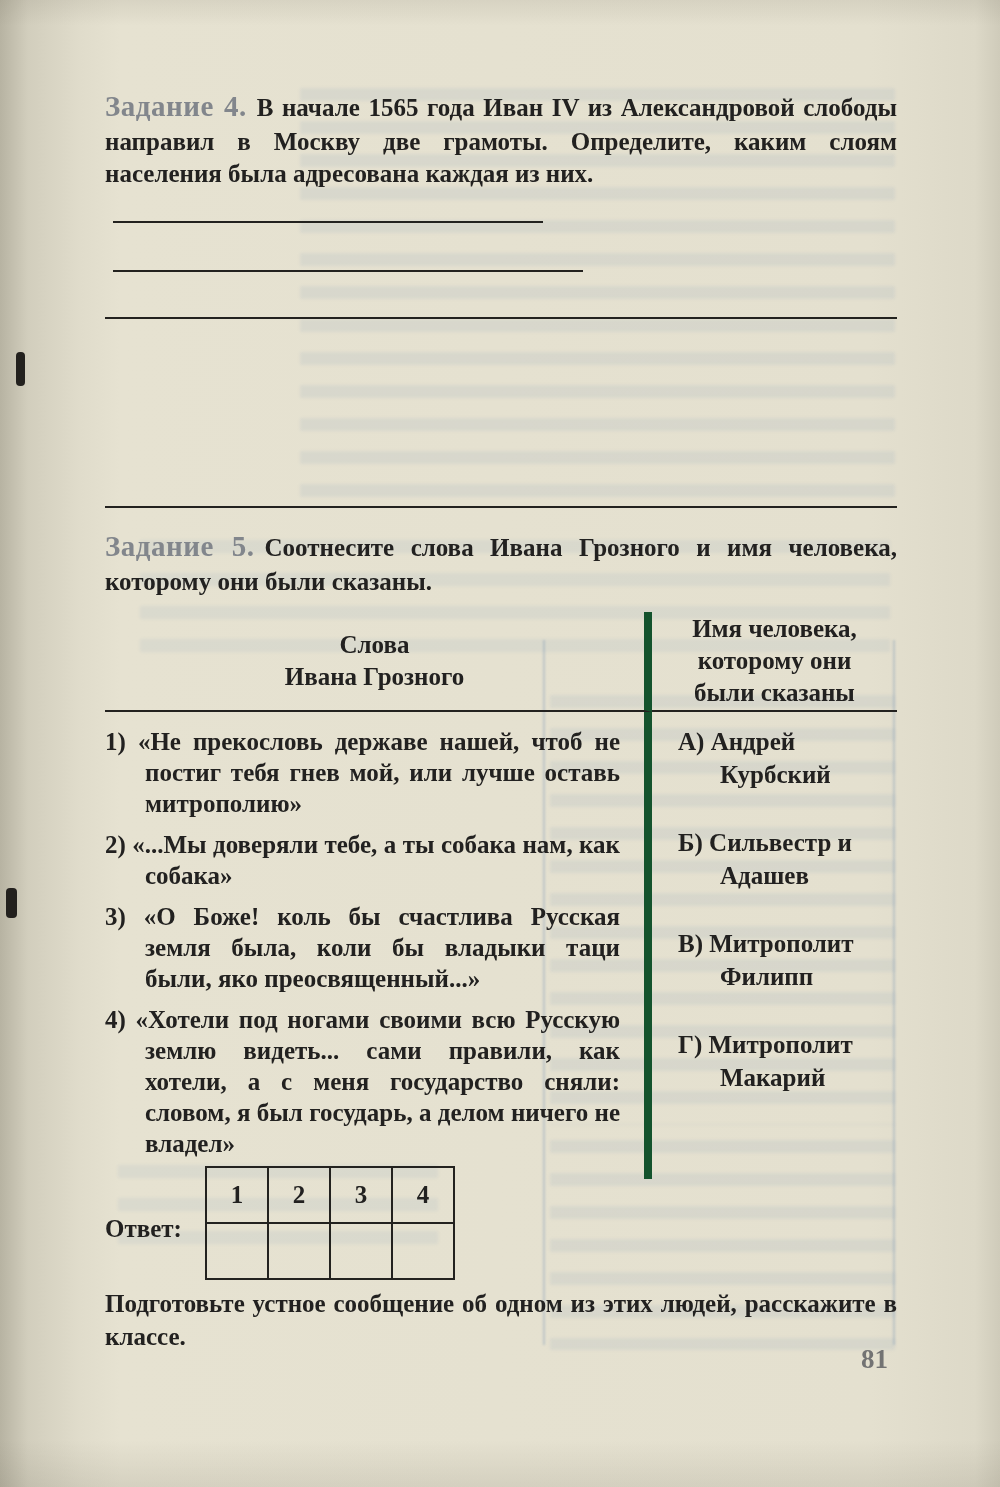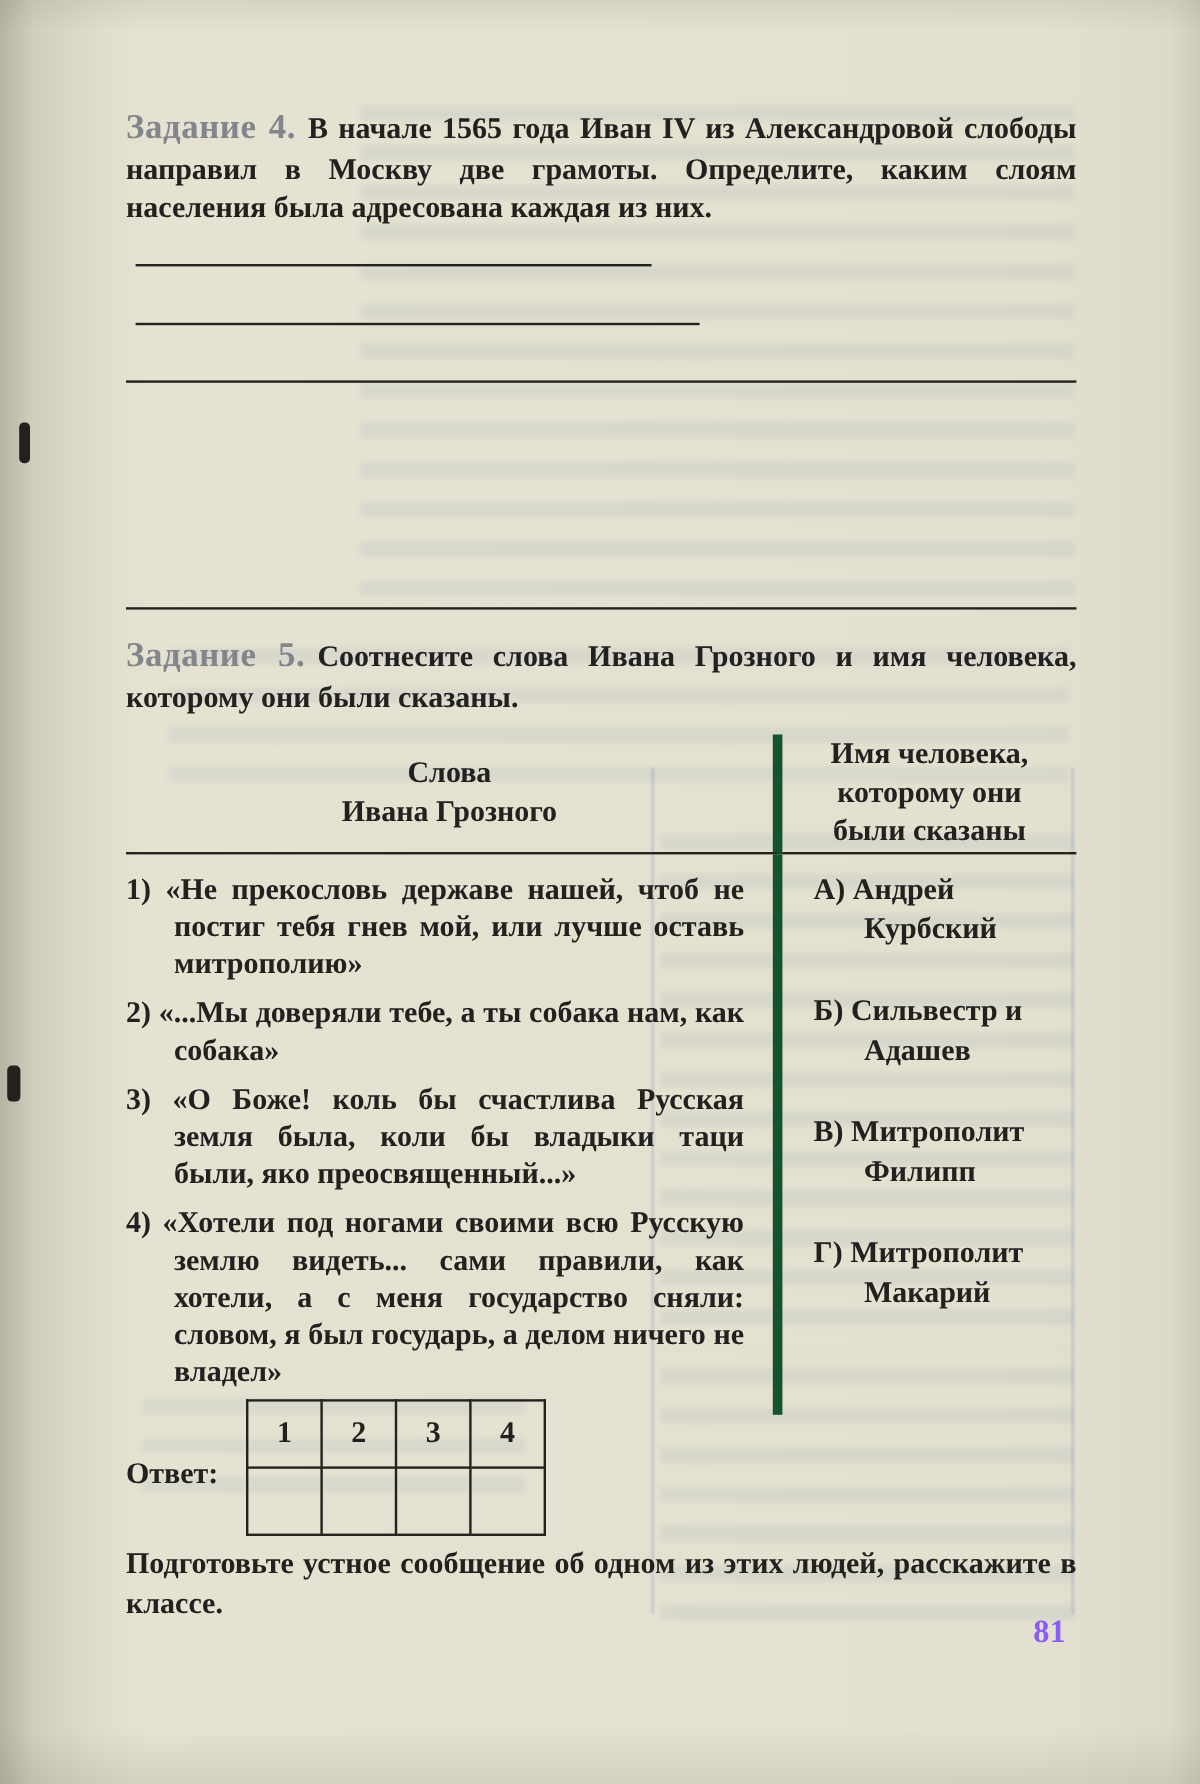--- a/index.html
+++ b/index.html
@@ -46,21 +46,21 @@
   .name-item{padding-left:42px;text-indent:-42px;margin-bottom:36px;line-height:1.3;}
 
   #answer-section{top:1166px;display:flex;align-items:center;}
   .answer-label{width:100px;padding-top:12px;}
   .answer-table{border-collapse:collapse;}
   .answer-table td{border:2px solid #23221f;width:62px;height:56px;text-align:center;
     font-size:25px;font-weight:700;font-family:"Liberation Serif","DejaVu Serif",serif;}
 
   #footer-note{top:1288px;}
 
-  .page-number{position:absolute;z-index:2;right:112px;top:1344px;font-size:27px;color:#8b5cf6;}
+  .page-number{position:absolute;z-index:2;right:112px;top:1344px;font-size:27px;color:#737373;}
 </style>
 </head>
 <body>
 
 <div class="vignette"></div>
 
 <div class="bleed" style="left:300px;top:88px;width:595px;height:420px;opacity:.55"></div>
 <div class="bleed" style="left:140px;top:540px;width:750px;height:115px;opacity:.5"></div>
 <div class="bleed" style="left:550px;top:695px;width:345px;height:430px;opacity:.55"></div>
 <div class="bleed" style="left:118px;top:1165px;width:320px;height:90px;opacity:.5"></div>

